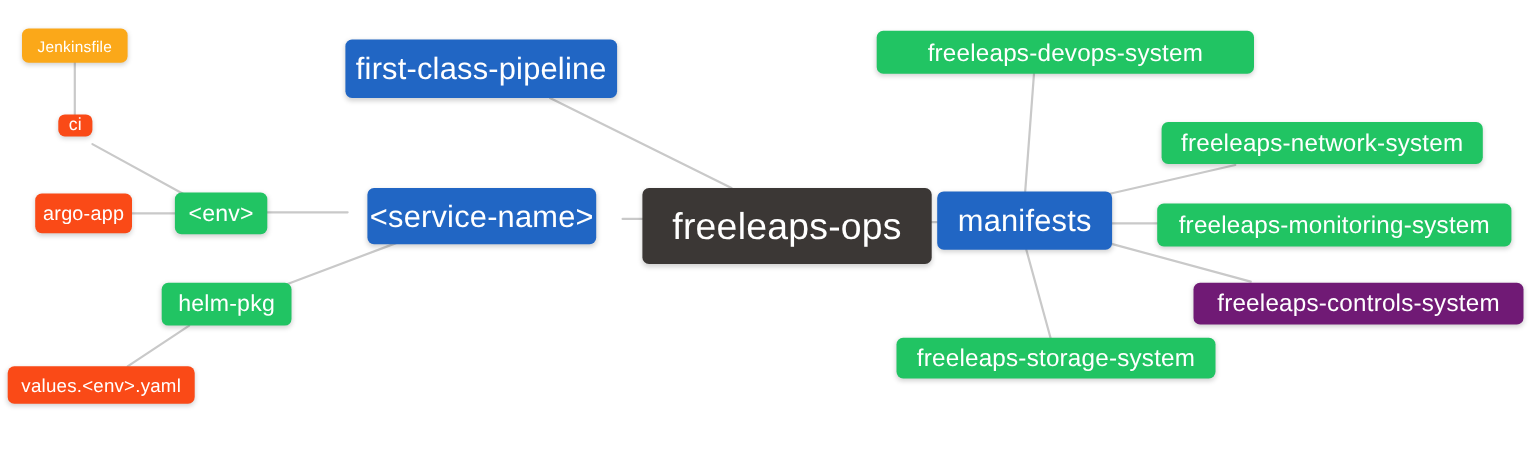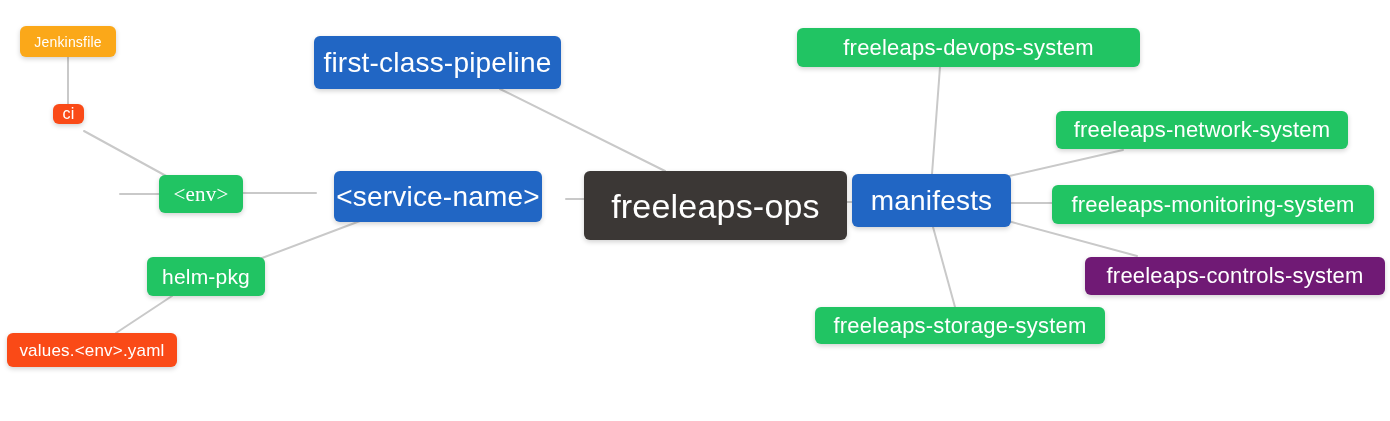--- a/index.html
+++ b/index.html
@@ -55,21 +55,22 @@
       <line x1="847" y1="202" x2="852" y2="202" stroke="#c9c9c9" stroke-width="2" stroke-linecap="round"></line>
       <line x1="932" y1="174" x2="940" y2="67" stroke="#c9c9c9" stroke-width="2" stroke-linecap="round"></line>
       <line x1="1005" y1="177" x2="1123" y2="150" stroke="#c9c9c9" stroke-width="2" stroke-linecap="round"></line>
       <line x1="1011" y1="203" x2="1052" y2="203" stroke="#c9c9c9" stroke-width="2" stroke-linecap="round"></line>
       <line x1="1008" y1="221" x2="1137" y2="256" stroke="#c9c9c9" stroke-width="2" stroke-linecap="round"></line>
       <line x1="933" y1="227" x2="955" y2="307" stroke="#c9c9c9" stroke-width="2" stroke-linecap="round"></line>
     </svg>
 
 <div class="mind-node" style="left: 20px; top: 26px; width: 96px; height: 31px; background: rgb(251, 168, 25); color: rgb(255, 255, 255); font-size: 14px;">Jenkinsfile</div>
     <div class="mind-node" style="left: 53px; top: 104px; width: 31px; height: 20px; background: rgb(250, 74, 23); color: rgb(255, 255, 255); font-size: 16px;">ci</div>
-    <div class="mind-node" style="left: 159px; top: 175px; width: 84px; height: 38px; background: rgb(33, 196, 99); color: rgb(255, 255, 255); font-size: 21px; font-family: Liberation Serif, serif;">&lt;env&gt;</div>
+    <div class="mind-node" style="left: 32px; top: 176px; width: 88px; height: 36px; background: rgb(250, 74, 23); color: rgb(255, 255, 255); font-size: 18px;">argo-app</div>
+    <div class="mind-node" style="left: 159px; top: 175px; width: 84px; height: 38px; background: rgb(33, 196, 99); color: rgb(255, 255, 255); font-size: 21px;">&lt;env&gt;</div>
     <div class="mind-node" style="left: 314px; top: 36px; width: 247px; height: 53px; background: rgb(33, 102, 196); color: rgb(255, 255, 255); font-size: 28px;">first-class-pipeline</div>
     <div class="mind-node" style="left: 316px; top: 171px; width: 208px; height: 51px; background: rgb(33, 102, 196); color: rgb(255, 255, 255); font-size: 28px; margin-left: 18px;">&lt;service-name&gt;</div>
     <div class="mind-node" style="left: 584px; top: 171px; width: 263px; height: 69px; background: rgb(59, 55, 53); color: rgb(255, 255, 255); font-size: 34px;">freeleaps-ops</div>
     <div class="mind-node" style="left: 852px; top: 174px; width: 159px; height: 53px; background: rgb(33, 102, 196); color: rgb(255, 255, 255); font-size: 28px;">manifests</div>
     <div class="mind-node" style="left: 797px; top: 28px; width: 343px; height: 39px; background: rgb(33, 196, 99); color: rgb(255, 255, 255); font-size: 22px;">freeleaps-devops-system</div>
     <div class="mind-node" style="left: 1056px; top: 111px; width: 292px; height: 38px; background: rgb(33, 196, 99); color: rgb(255, 255, 255); font-size: 22px;">freeleaps-network-system</div>
     <div class="mind-node" style="left: 1052px; top: 185px; width: 322px; height: 39px; background: rgb(33, 196, 99); color: rgb(255, 255, 255); font-size: 22px;">freeleaps-monitoring-system</div>
     <div class="mind-node" style="left: 1085px; top: 257px; width: 300px; height: 38px; background: #701a75; color: rgb(255, 255, 255); font-size: 22px;">freeleaps-controls-system</div>
     <div class="mind-node" style="left: 815px; top: 307px; width: 290px; height: 37px; background: rgb(33, 196, 99); color: rgb(255, 255, 255); font-size: 22px;">freeleaps-storage-system</div>
     <div class="mind-node" style="left: 147px; top: 257px; width: 118px; height: 39px; background: rgb(33, 196, 99); color: rgb(255, 255, 255); font-size: 21px;">helm-pkg</div>

